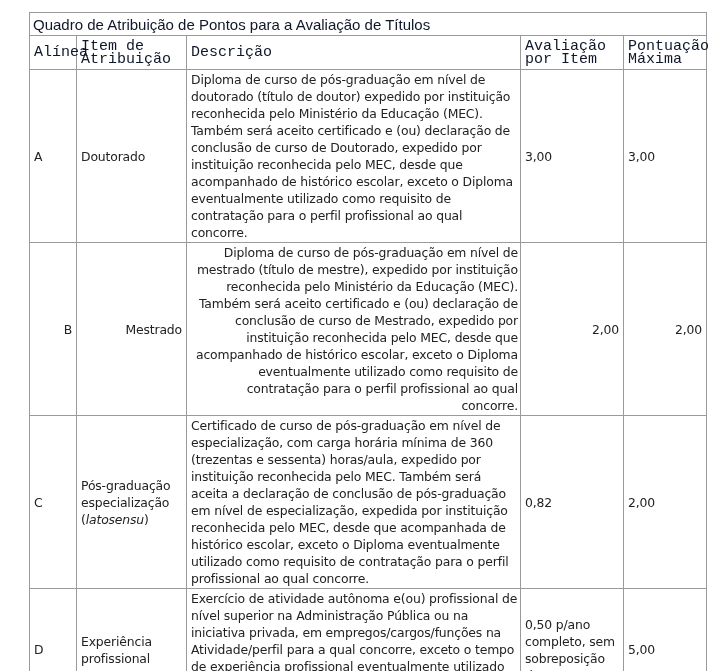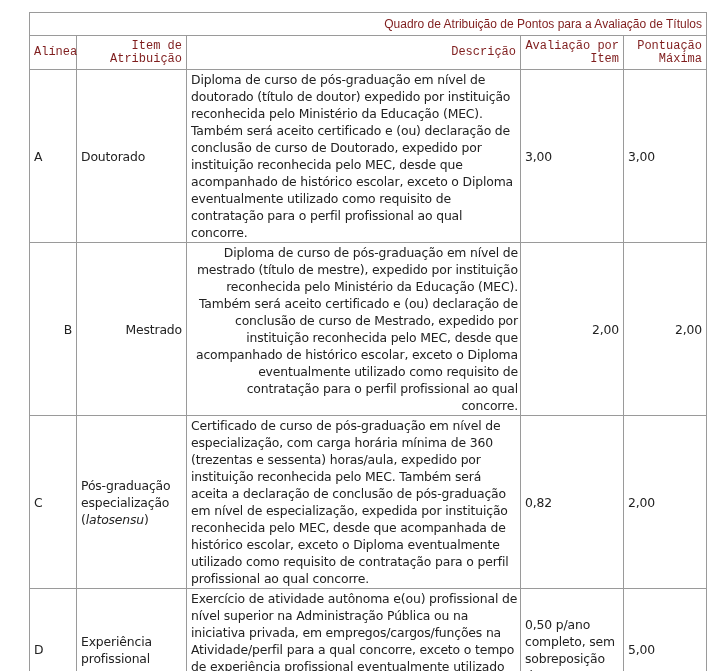--- a/index.html
+++ b/index.html
@@ -2,21 +2,21 @@
 <html><head>
 <meta charset="utf-8">
 <style>
   html, body { margin:0; padding:0; background:#ffffff; }
   body { width:722px; height:671px; position:relative; overflow:hidden;
          font-family:"DejaVu Sans", sans-serif; color:#222; }
   table { position:absolute; left:29px; top:12px; width:677px;
           border-collapse:collapse; table-layout:fixed; }
   td { border:1px solid #9a9a9a; padding:1px 4px; vertical-align:middle;
        font-size:12.4px; line-height:17px; letter-spacing:-0.15px; }
-  .title td, .hdr td { font-family:"Liberation Sans", sans-serif; font-size:12px; line-height:13px; letter-spacing:0; color:#7f1d1d;text-align:right; }
+  .title td, .hdr td { font-family:"Liberation Sans", sans-serif; font-size:15px; line-height:13px; letter-spacing:0; color:#0f172a; }
   .title td { height:20px; padding-left:3px; }
   .hdr td { height:31px;font-family:Liberation Mono, monospace; }
   .rowA td { height:141px; }
   .rowB td { height:140px;text-align:right; }
   .rowC td { height:155px; }
   .rowD td { height:111px; }
   .total td { height:33px; }
   .desc { padding-left:4px; padding-right:2px; }
   .it { font-style:italic; }
   .u { text-decoration:underline;margin-left:12px; }

